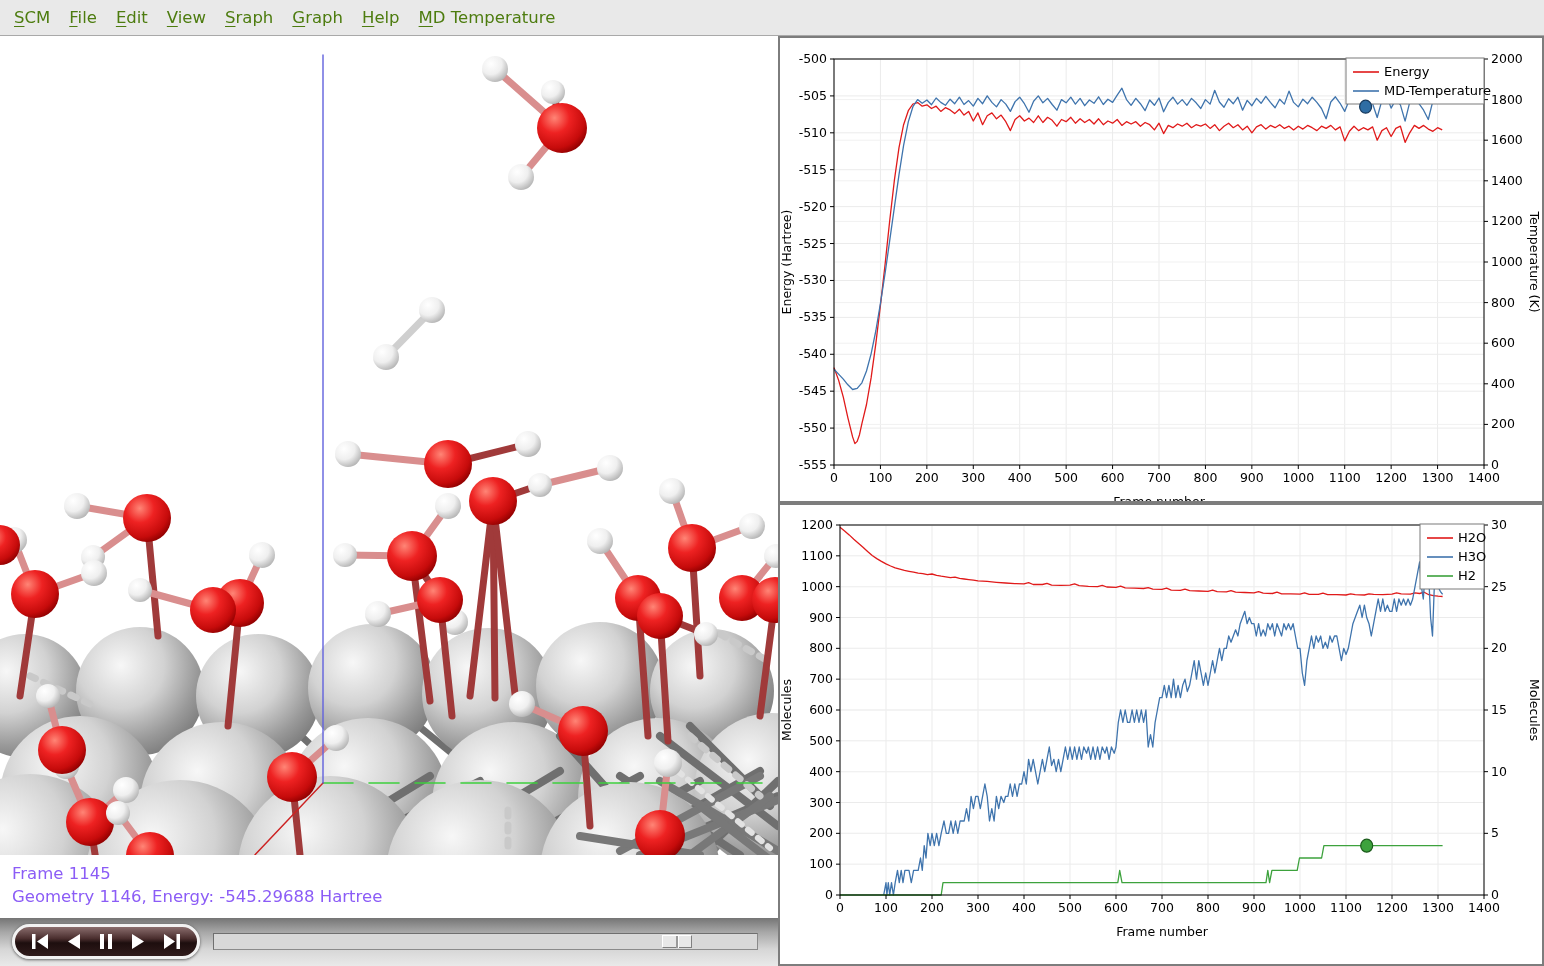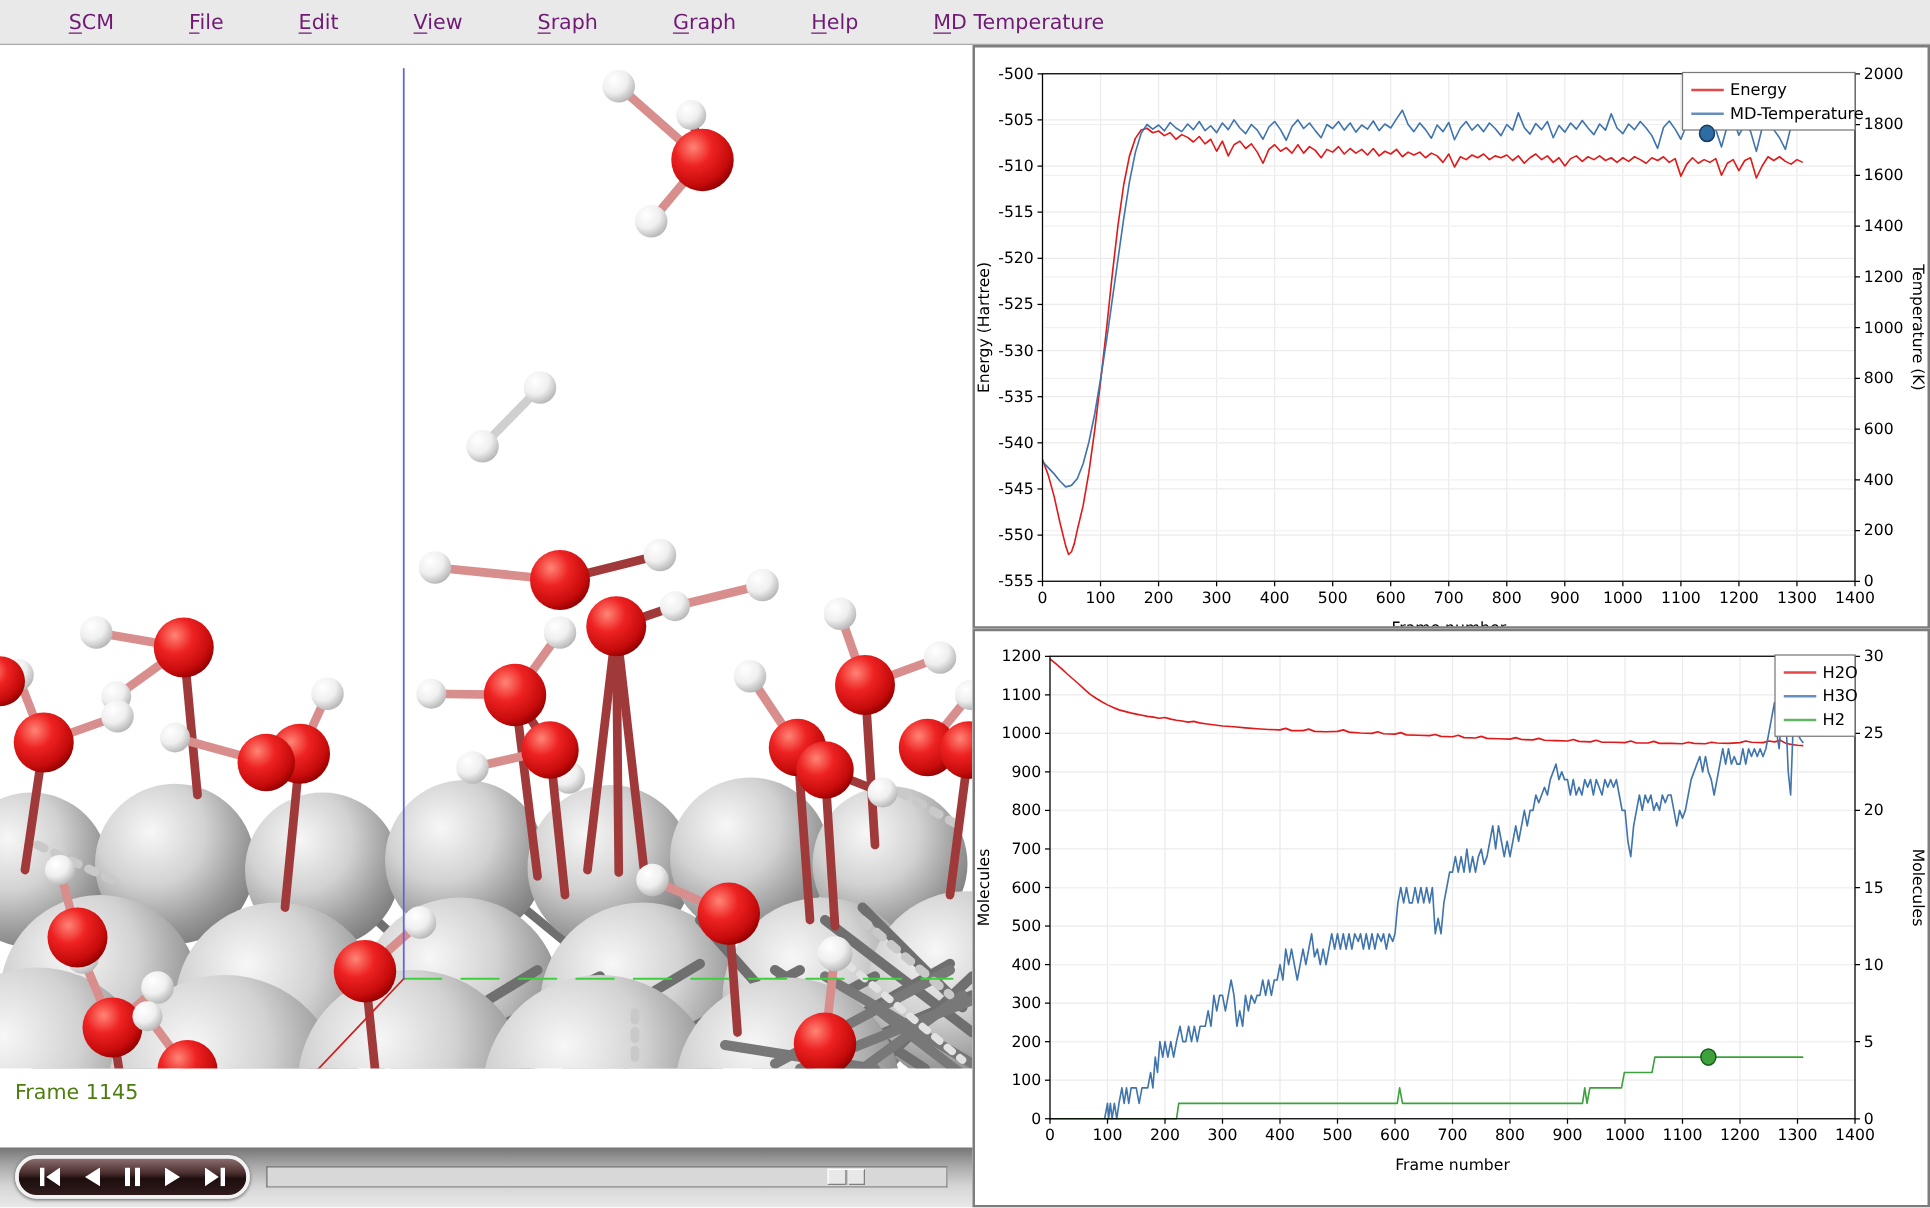--- a/index.html
+++ b/index.html
@@ -2,30 +2,30 @@
 <html><head>
 <meta charset="utf-8">
 <style>
   html,body{margin:0;padding:0;width:1544px;height:966px;overflow:hidden;
     font-family:"DejaVu Sans","Liberation Sans",sans-serif;background:#ffffff;}
   #app{position:relative;width:1544px;height:966px;background:#fff;}
 
   
   #menubar{position:absolute;left:0;top:0;width:1544px;height:36px;background:#e9e9e9;
     border-bottom:1px solid #a9a9a9;display:flex;align-items:center;padding-left:14px;box-sizing:border-box;}
-  .menu-item{font-size:16.5px;color:#701a75;margin-right:19px;white-space:pre;cursor:default;margin-left:41px;}
+  .menu-item{font-size:16.5px;color:#4d7c0f;margin-right:19px;white-space:pre;cursor:default;}
   .menu-item .acc{text-decoration:underline;text-underline-offset:3px;}
 
   
   #viewport{position:absolute;left:0;top:36px;width:778px;height:819px;background:#fff;overflow:hidden;}
 
   
   #frameinfo{position:absolute;left:0;top:855px;width:778px;height:63px;background:#fff;
     padding:7px 0 0 12px;box-sizing:border-box;}
-  #frameinfo div{font-size:16.5px;line-height:23px;color:#4d7c0f;}
+  #frameinfo div{font-size:16.5px;line-height:23px;color:#8b5cf6;}
 
   
   #playbar{position:absolute;left:0;top:918px;width:780px;height:48px;
     background:linear-gradient(#757575 0%,#a8a8a8 30%,#d6d6d6 65%,#e9e9e9 100%);}
   #pill{position:absolute;left:12px;top:6px;width:188px;height:35px;border-radius:18px;
     background:linear-gradient(#8a6d6d 0%,#4a2e2e 40%,#1d0e0e 55%,#301b1b 100%);
     border:3px solid #f2f2f2;box-shadow:0 1px 3px rgba(0,0,0,.55);box-sizing:border-box;
     display:flex;align-items:center;justify-content:space-around;padding:0 10px;}
   .pbtn{width:22px;height:16px;display:flex;align-items:center;justify-content:center;cursor:pointer;}
   .pbtn svg{display:block;}
@@ -240,20 +240,21 @@
         <circle cx="378" cy="578" r="13" fill="url(#gH)"></circle>
         <circle cx="440" cy="564" r="23" fill="url(#gO)"></circle>
         <line x1="323" y1="747" x2="762" y2="747" stroke="#3ecf3e" stroke-width="1.6" stroke-linecap="round" stroke-dasharray="30 16"></line>
         <line x1="323" y1="747" x2="252" y2="822" stroke="#cc2222" stroke-width="1.4" stroke-linecap="round"></line>
         <line x1="323" y1="19" x2="323" y2="747" stroke="#6161dd" stroke-width="1.4" stroke-linecap="round"></line>
       </svg>
   </div>
 
   <div id="frameinfo">
     <div>Frame 1145</div>
+    <div>Geometry 1146, Energy: -545.29688 Hartree</div>
   </div>
 
   <div id="playbar">
     <div id="pill">
       <span class="pbtn">
         <svg width="20" height="15" viewBox="0 0 20 15">
             <rect x="1" y="0" width="3.5" height="15" fill="#fff"></rect>
             <polygon points="17,0 6,7.5 17,15" fill="#fff"></polygon>
           </svg>
       </span>

